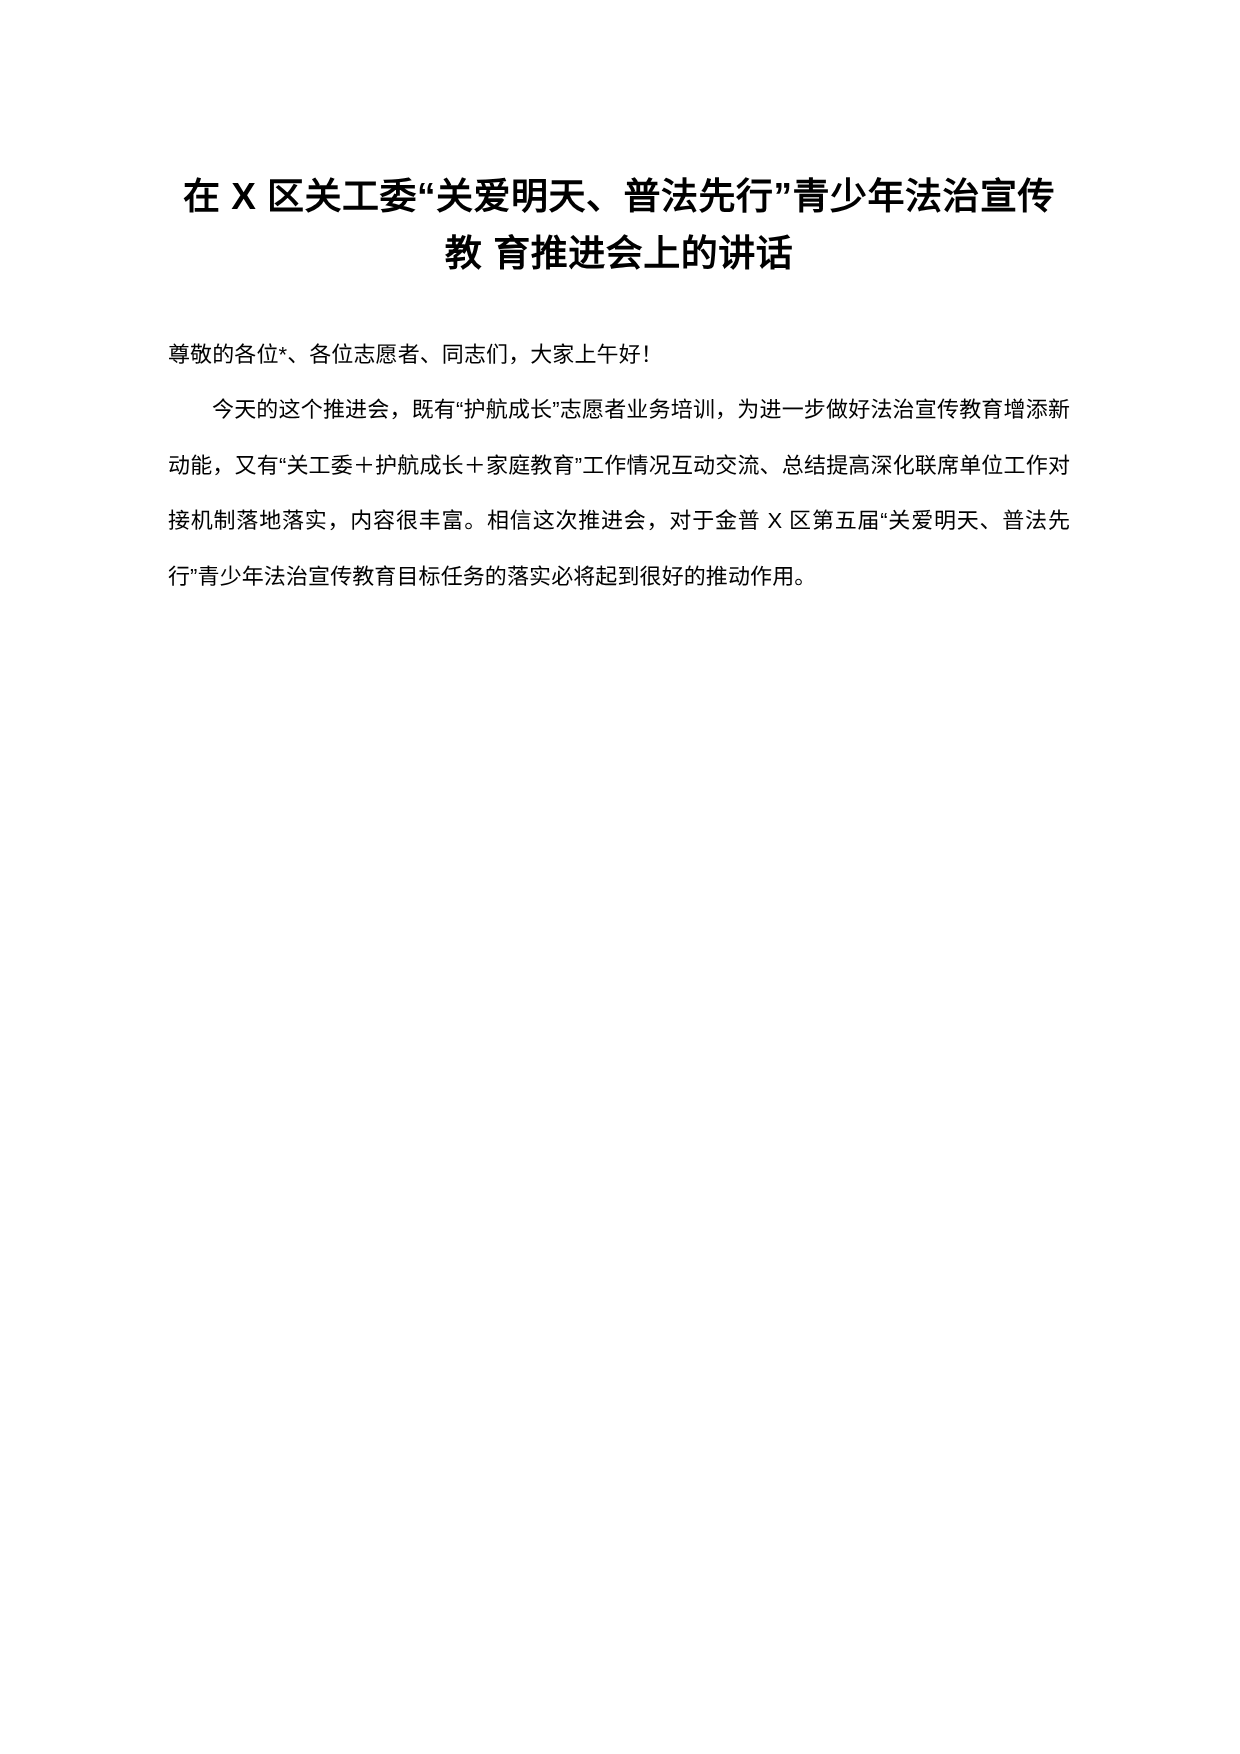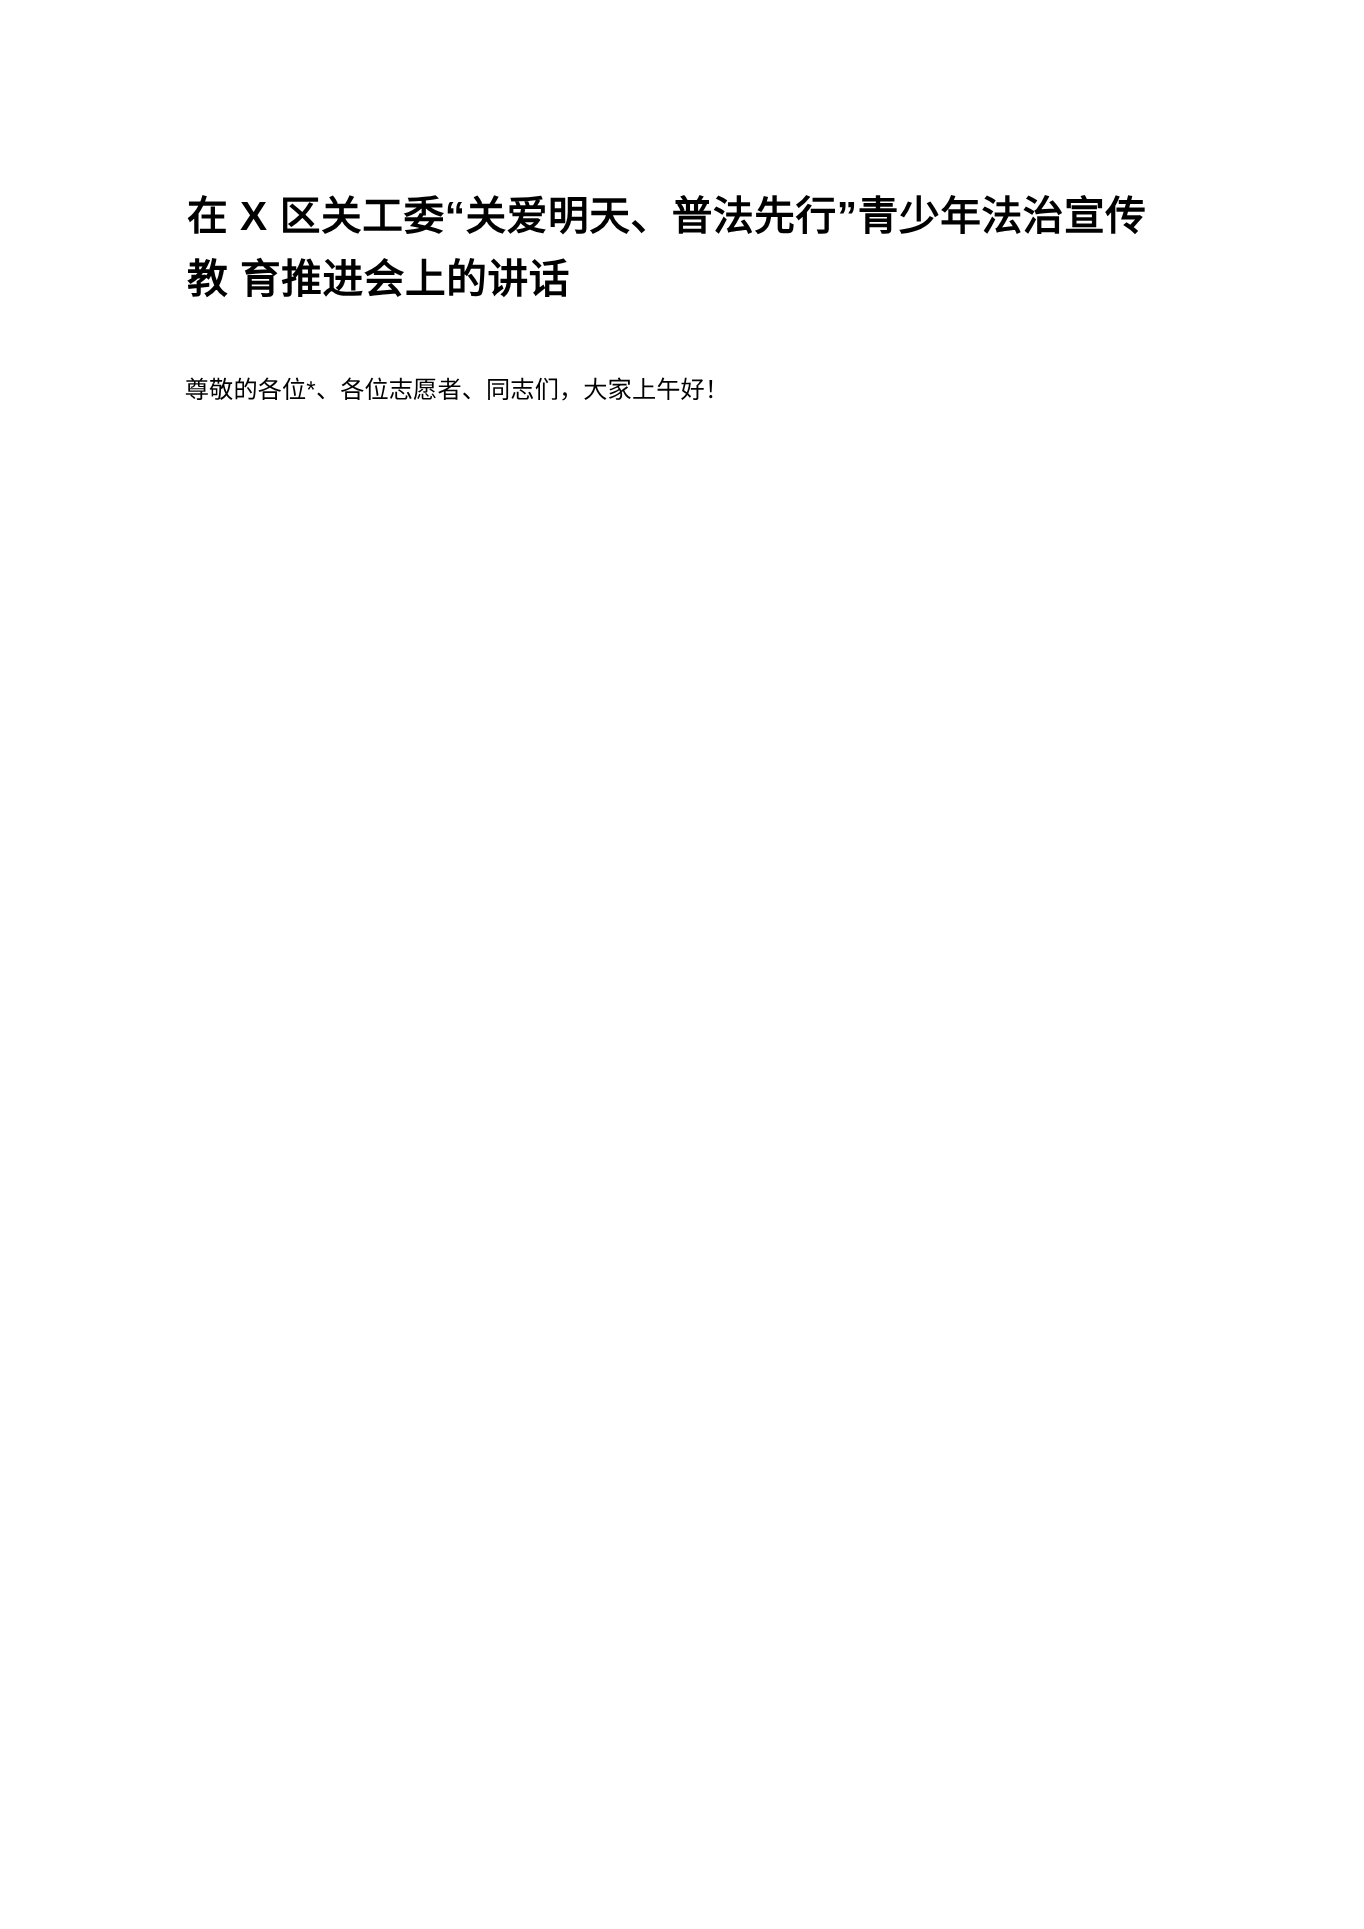--- a/index.html
+++ b/index.html
@@ -23,21 +23,21 @@
     height: 1754px;
     padding: 168px 170px 120px 168px;
     background: #ffffff;
     position: relative;
   }
 
   .doc-title {
     font-size: 37px;
     font-weight: bold;
     line-height: 1.55;
-    text-align: left;
+    text-align: center;
     letter-spacing: 0.5px;
     margin: 0 0 44px 0;
     padding: 0 2px;
     word-break: break-all;
   }
 
   .body-block {
     font-size: 22px;
     line-height: 55.5px;
     text-align: justify;
@@ -65,16 +65,17 @@
     <span>在 X 区关工委“关爱明天、普法先行”青少年法治宣传教</span>
     <span>育推进会上的讲话</span>
   </h1>
 
   <div class="body-block">
 
     <p class="para">尊敬的各位*、各位志愿者、同志们，大家上午好！</p>
 
 
 
+    <p class="para indent">今天的这个推进会，既有“护航成长”志愿者业务培训，为进一步做好法治宣传教育增添新动能，又有“关工委＋护航成长＋家庭教育”工作情况互动交流、总结提高深化联席单位工作对接机制落地落实，内容很丰富。相信这次推进会，对于金普 X 区第五届“关爱明天、普法先行”青少年法治宣传教育目标任务的落实必将起到很好的推动作用。</p>
 
   </div>
 
 </div>
 
 </body></html>

